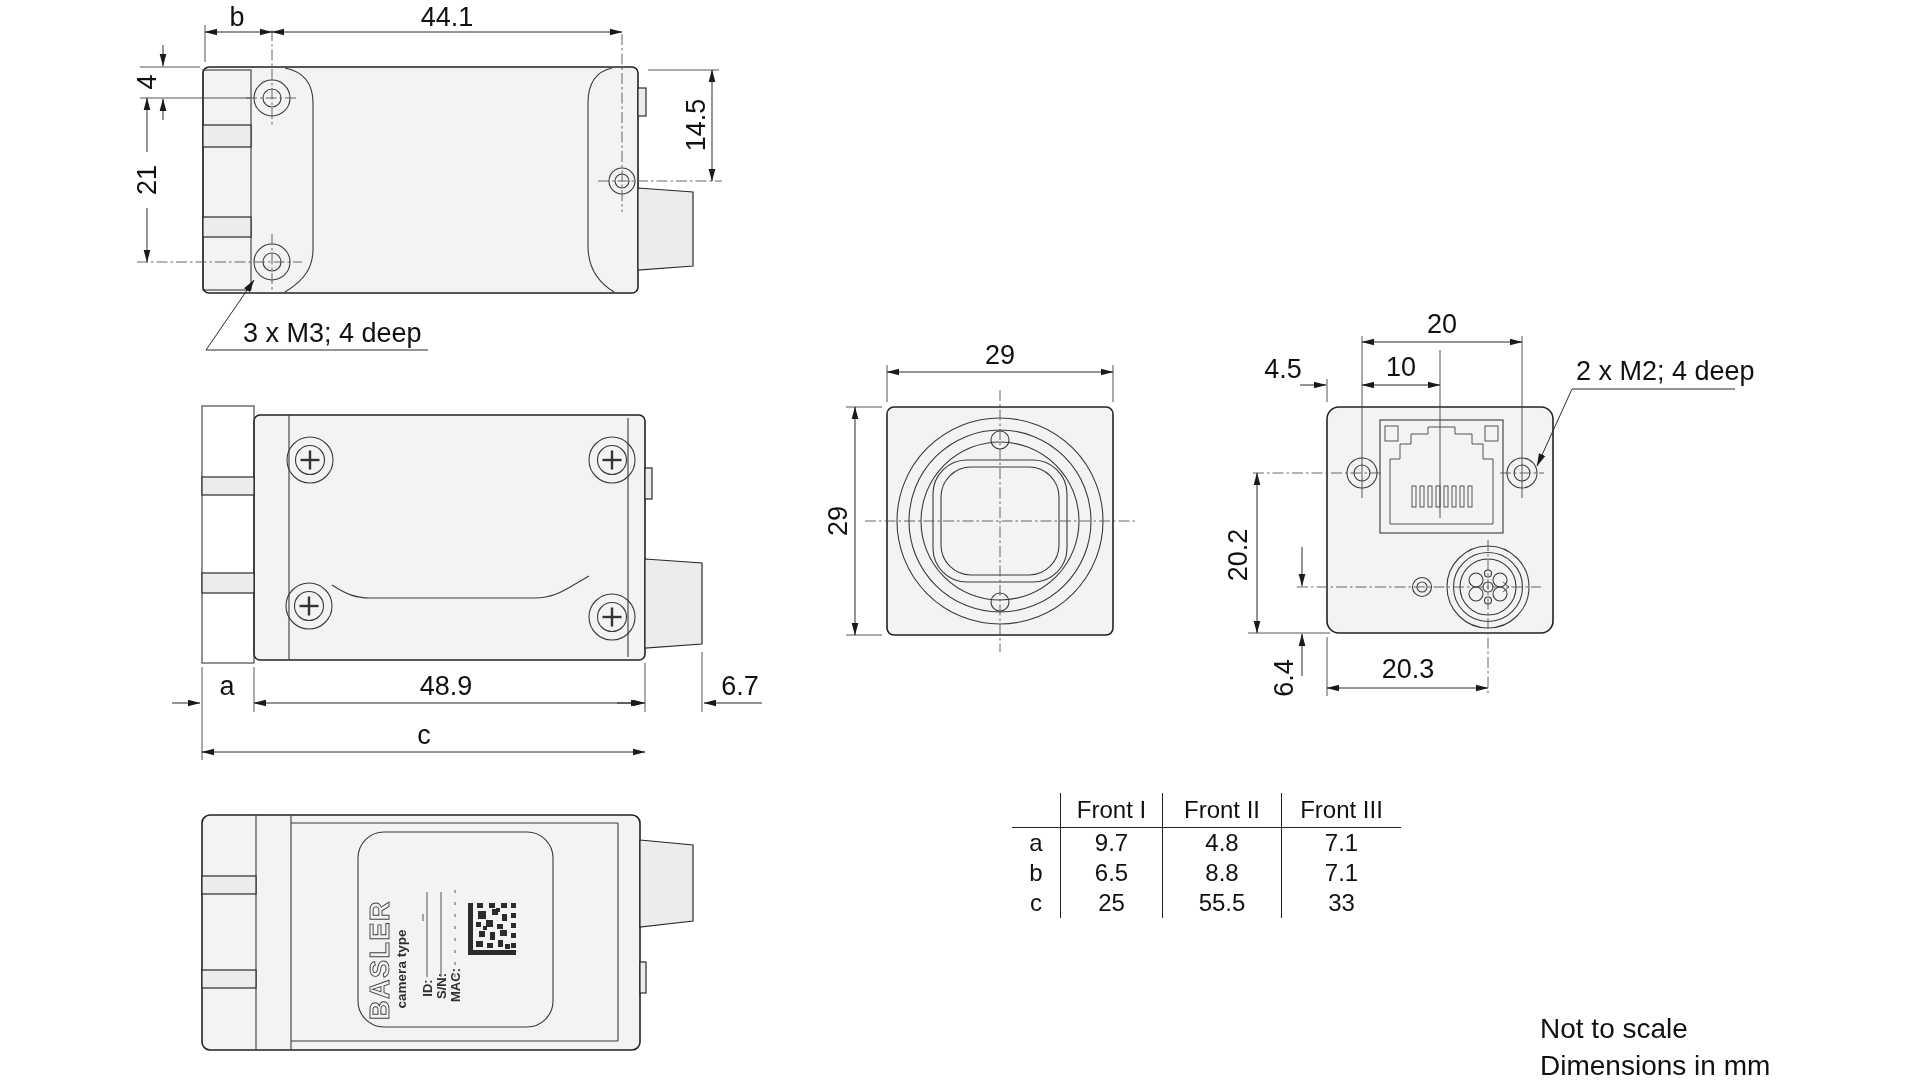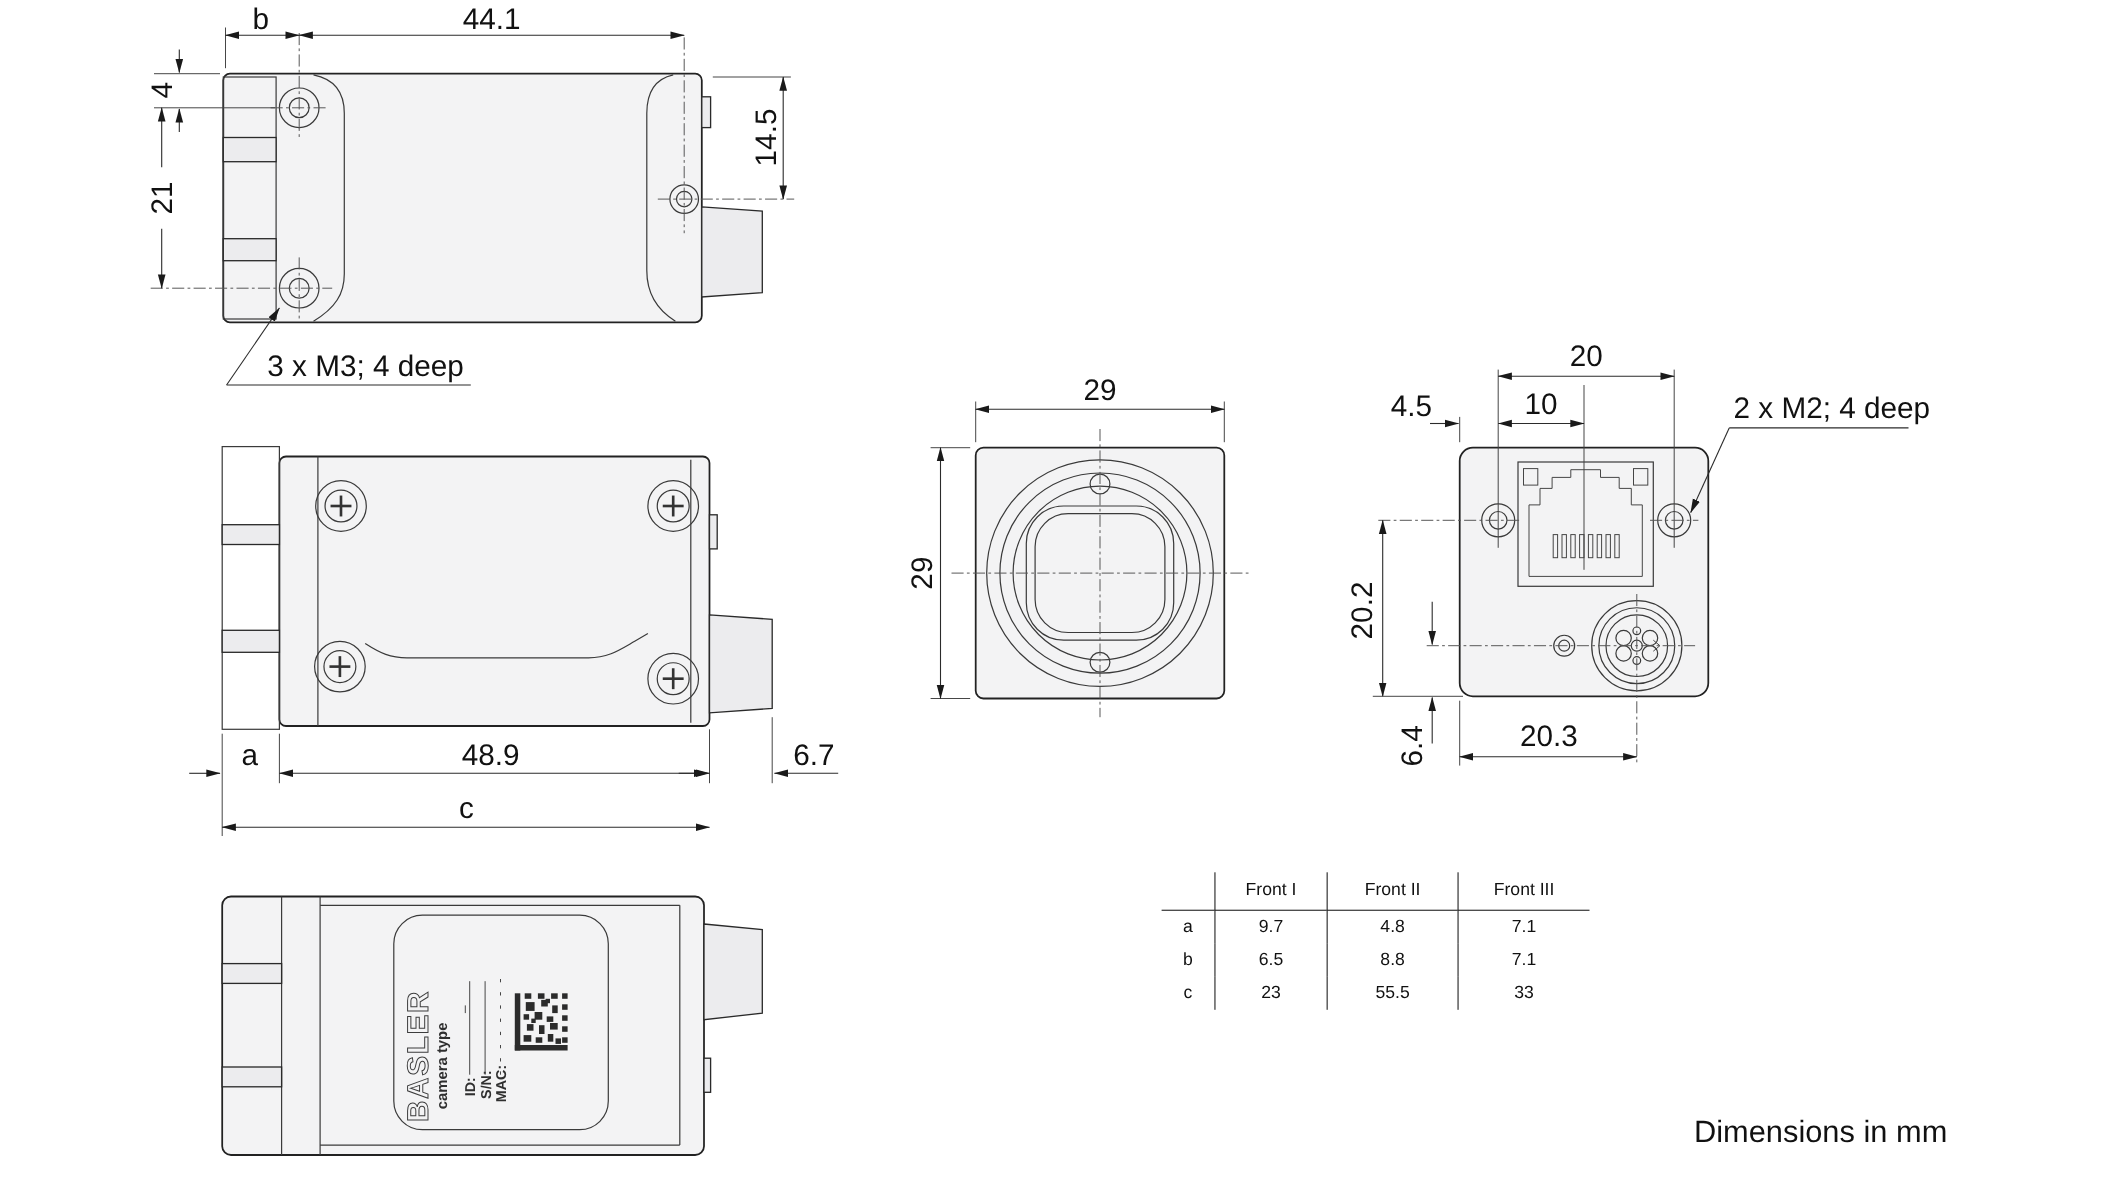--- a/index.html
+++ b/index.html
@@ -10,22 +10,22 @@
   .dim-label{font-size:27px;}
   .callout{font-size:27px;}
   .outline{fill:#f3f3f4;stroke:#222;stroke-width:1.6;}
   .part{fill:#ececee;stroke:#2a2a2a;stroke-width:1.2;}
   .detail{fill:none;stroke:#3a3a3a;stroke-width:1.1;}
   .thin{fill:none;stroke:#444;stroke-width:0.9;}
   .dimline{fill:none;stroke:#2b2b2b;stroke-width:1;}
   .center{fill:none;stroke:#555;stroke-width:0.9;stroke-dasharray:11 3 2.5 3;}
   .cross{stroke:#333;stroke-width:2.4;}
   
-  .dim-table{position:absolute;left:1056px;top:793px;width:390px;display:grid;
-             grid-template-columns:48px 102px 119px 120px;font-size:16px;}
+  .dim-table{position:absolute;left:1012px;top:793px;width:390px;display:grid;
+             grid-template-columns:48px 102px 119px 120px;font-size:24px;}
   .dim-table .td{display:flex;align-items:center;justify-content:center;height:30px;}
   .dim-table .th .td{height:34px;border-bottom:1.6px solid #222;}
   .dim-table .tr{display:contents;}
   .dim-table .td.c2,.dim-table .td.c3,.dim-table .td.c4{border-left:1.4px solid #222;}
   .notes{position:absolute;left:1540px;top:1010px;font-size:28px;line-height:37px;}
 </style>
 </head>
 <body>
 
 <div id="page">
@@ -303,22 +303,23 @@
     <div class="td c4">7.1</div>
   </div>
   <div class="tr">
     <div class="td c1">b</div>
     <div class="td c2">6.5</div>
     <div class="td c3">8.8</div>
     <div class="td c4">7.1</div>
   </div>
   <div class="tr">
     <div class="td c1">c</div>
-    <div class="td c2">23</div>
+    <div class="td c2">25</div>
     <div class="td c3">55.5</div>
     <div class="td c4">33</div>
   </div>
 </div>
 
 <div class="notes">
+  <div>Not to scale</div>
   <div>Dimensions in mm</div>
 </div>
 </div>
 
 </body></html>

